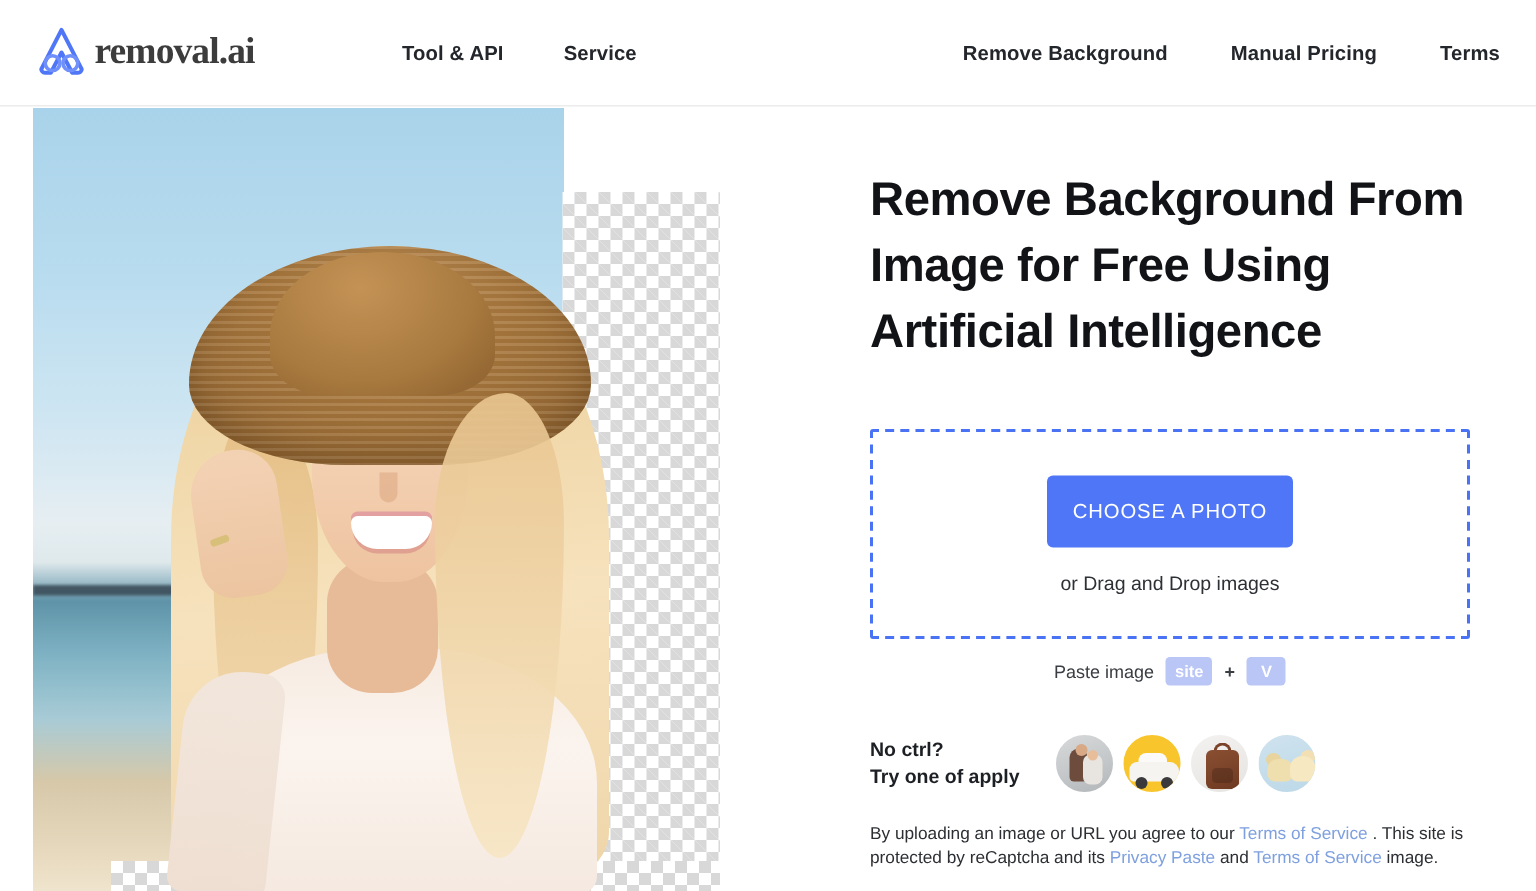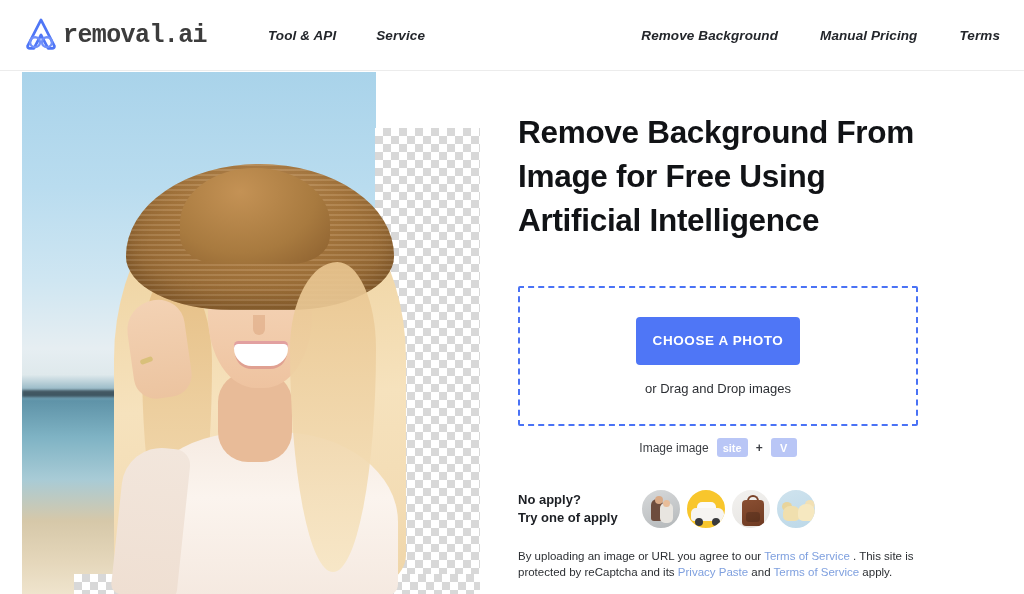--- a/index.html
+++ b/index.html
@@ -34,21 +34,21 @@
     align-items: center;
     gap: 3px;
     text-decoration: none;
   }
   .brand-mark { width: 38px; height: 38px; display: block; }
   .brand-text {
     font-size: 25px;
     font-weight: 700;
     color: #3c3c3c;
     letter-spacing: -0.6px;
-    font-family: Liberation Mono, monospace;
+    font-family: Liberation Serif, serif;
   }
 
   .nav-left {
     position: absolute;
     left: 268px;
     top: 28px;
     display: flex;
     gap: 40px;
   }
   .nav-right {
@@ -59,21 +59,20 @@
     gap: 42px;
     justify-content: space-between;
   }
   .nav-link {
     font-size: 13.5px;
     font-weight: 700;
     color: #23262b;
     text-decoration: none;
     white-space: nowrap;
     letter-spacing: 0.1px;
-    font-style: italic;
   }
 
   
   .hero-figure {
     position: absolute;
     left: 22px;
     top: 72px;
     width: 458px;
     height: 522px;
     overflow: hidden;
@@ -213,21 +212,21 @@
     transform: rotate(-8deg);
   }
   .ring {
     position: absolute; left: 118px; top: 286px; width: 13px; height: 5px;
     background: #d9c07a; border-radius: 3px; transform: rotate(-20deg);
   }
 
   
   .panel {
     position: absolute;
-    left: 518px;
+    left: 580px;
     top: 110px;
     width: 410px;
   }
 
   .headline {
     font-size: 31.5px;
     line-height: 44px;
     font-weight: 700;
     color: #111316;
     letter-spacing: -0.3px;
@@ -252,21 +251,21 @@
 
   .choose-btn {
     width: 164px;
     height: 48px;
     background: #4f76f6;
     color: #ffffff;
     border: none;
     border-radius: 4px;
     font-family: "Liberation Sans", sans-serif;
     font-size: 13.5px;
-    font-weight: 700;
+    font-weight: 400;
     letter-spacing: 0.6px;
     cursor: pointer;
   }
   .drag-text {
     font-size: 13px;
     color: #2d3035;
   }
 
   .paste-row {
     position: absolute;
@@ -415,29 +414,29 @@
 <div class="panel">
 
   <h1 class="headline">Remove Background From Image for Free Using Artificial Intelligence</h1>
 
   <div class="dropzone">
     <button class="choose-btn">CHOOSE A PHOTO</button>
     <div class="drag-text">or Drag and Drop images</div>
   </div>
 
   <div class="paste-row">
-    <span class="paste-label">Image image</span>
+    <span class="paste-label">Paste image</span>
     <span class="key">site</span>
     <span class="plus">+</span>
     <span class="key">V</span>
   </div>
 
   <div class="samples">
     <div class="samples-label">
-      <div>No apply?</div>
+      <div>No ctrl?</div>
       <div>Try one of apply</div>
     </div>
     <div class="thumbs">
       <div class="thumb thumb-1">
         <span class="t1-a"></span>
         <span class="t1-b"></span>
         <span class="t1-c"></span>
         <span class="t1-d"></span>
       </div>
       <div class="thumb thumb-2">
@@ -453,14 +452,14 @@
       </div>
       <div class="thumb thumb-4">
         <span class="t4-h1"></span>
         <span class="t4-d1"></span>
         <span class="t4-h2"></span>
         <span class="t4-d2"></span>
       </div>
     </div>
   </div>
 
-  <p class="legal"><span>By uploading an image or URL you agree to our </span><a href="#">Terms of Service</a><span> . This site is protected by reCaptcha and its </span><a href="#">Privacy Paste</a><span> and </span><a href="#">Terms of Service</a><span> apply.</span></p>
+  <p class="legal"><span>By uploading an image or URL you agree to our </span><a href="#">Terms of Service</a><span> . This site is protected by reCaptcha and its </span><a href="#">Privacy Paste</a><span> and </span><a href="#">Terms of Service</a><span> image.</span></p>
 </div>
 
 </body></html>

